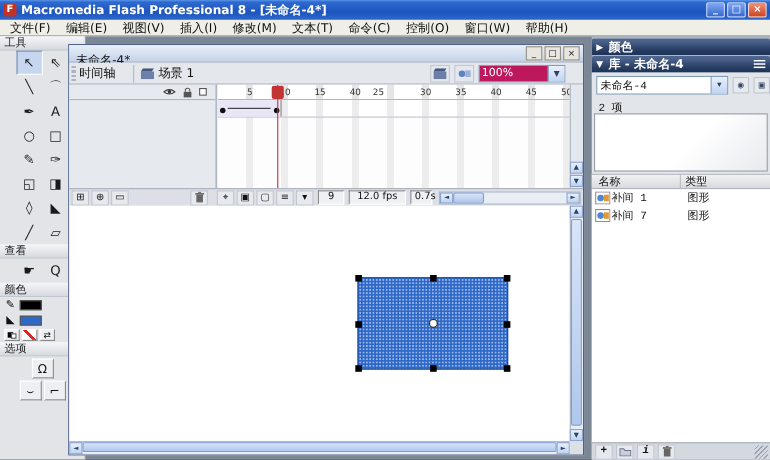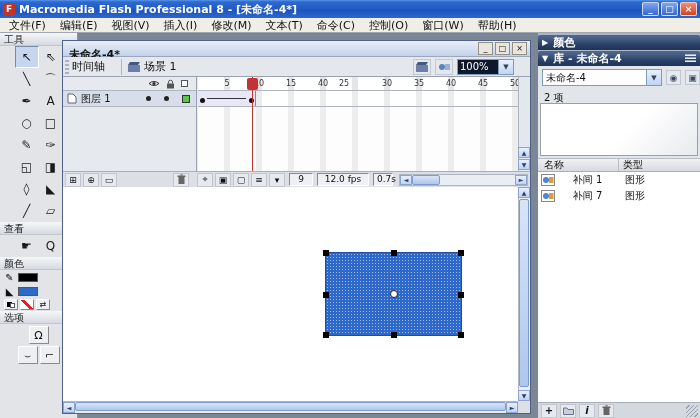--- a/index.html
+++ b/index.html
@@ -46,35 +46,35 @@
   .optrow{display:flex;gap:2px;justify-content:center;padding-top:2px;}
   .opt-btn{width:20px;height:18px;display:flex;align-items:center;justify-content:center;font-size:11px;
     background:#EDEFF2;border:1px solid;border-color:#FFF #8A8A8A #8A8A8A #FFF;}
 
   
   .docwin{position:absolute;left:62px;top:40px;width:469px;height:374px;border:1px solid #50618A;
     background:#E6E9EE;}
   .doc-titlebar{position:absolute;left:0;top:0;width:467px;height:16px;
     background:linear-gradient(#E9EFF8,#C3D2E9);display:flex;align-items:center;padding:0 3px;
     border-bottom:1px solid #9AA6BC;}
-  .doc-title{font-weight:bold;font-size:11px;flex:1;padding-left:3px;margin-top:12px;}
+  .doc-title{font-weight:normal;font-size:11px;flex:1;padding-left:3px;margin-top:12px;}
   .dbtn{width:15px;height:13px;margin-left:2px;background:#E8E6DE;border:1px solid #948F84;
     font-size:8px;display:flex;align-items:center;justify-content:center;}
   .doc-editbar{position:absolute;left:0;top:16px;width:467px;height:20px;background:#E4E7EC;
     border-bottom:1px solid #9AA2B2;display:flex;align-items:center;}
   .grip{width:4px;height:14px;margin:0 3px 0 2px;
     background:repeating-linear-gradient(180deg,#AAB2BE 0 2px,transparent 2px 4px);}
   .tl-label{font-size:11px;padding-right:10px;}
   .vsep{width:1px;height:16px;background:#B2B8C2;margin:0 6px;}
   .scene-lab{display:flex;align-items:center;gap:4px;font-size:11px;}
   .editbar-right{margin-left:auto;display:flex;align-items:center;gap:4px;padding-right:16px;}
   .eb-btn{width:18px;height:16px;display:flex;align-items:center;justify-content:center;
     background:#E4E7EC;border:1px solid #C3C9D2;}
   .zoom-combo{display:flex;height:16px;border:1px solid #7F9DB9;background:#fff;}
-  .zoom-text{width:40px;padding:0 2px;font-size:10px;background:#0f172a;color:#fff;line-height:14px;}
+  .zoom-text{width:62px;padding:0 2px;font-size:10px;background:#be185d;color:#fff;line-height:14px;}
   .zoom-arrow{width:15px;background:linear-gradient(#E8F0FC,#C0D4F2);border-left:1px solid #7F9DB9;
     display:flex;align-items:center;justify-content:center;font-size:7px;color:#33415E;}
 
   
   .tl{position:absolute;left:0;top:36px;width:467px;height:110px;background:#E6E9EE;}
   .tl-left{position:absolute;left:0;top:0;width:134px;height:94px;background:#E6E9EE;border-right:1px solid #9AA2B2;}
   .tl-left-head{height:14px;border-bottom:1px solid #B0B6C0;display:flex;align-items:center;justify-content:flex-end;gap:6px;padding-right:8px;}
   .outline-sq{width:7px;height:7px;border:1px solid #555;background:#fff;}
   .layer-row{height:16px;display:flex;align-items:center;background:#D7DEE9;border-bottom:1px solid #B0B6C0;padding-left:4px;gap:4px;}
   .layer-name{flex:1;font-size:10px;white-space:nowrap;}
@@ -115,37 +115,37 @@
   .stage-hscroll{position:absolute;left:0;top:360px;width:455px;height:12px;background:#E9EDF4;border-top:1px solid #AEB6C4;display:flex;}
   .corner{position:absolute;left:455px;top:360px;width:12px;height:12px;background:#DCE0E6;}
 
   
   .rightcol{position:absolute;left:538px;top:33px;width:162px;height:385px;background:#AEB6C2;}
   .phead{position:absolute;left:0;width:162px;height:15px;color:#fff;font-weight:bold;font-size:11px;
     background:linear-gradient(180deg,#50678F 0%,#33497370 45%,#1E3458 100%),linear-gradient(#50678F,#1E3458);
     display:flex;align-items:center;gap:5px;padding:0 4px;border-radius:2px 2px 0 0;}
   .phead .arr{font-size:8px;}
   .pmenu{margin-left:auto;display:flex;align-items:center;}
-  .libbody{position:absolute;left:0;top:33px;width:162px;height:352px;background:#E2E5EA;}
+  .libbody{position:absolute;left:0;top:33px;width:162px;height:352px;background:#E2E5EA;font-family:Liberation Mono, monospace;}
   .lib-row1{position:absolute;left:4px;top:3px;display:flex;gap:4px;align-items:center;}
   .lib-select{width:120px;height:17px;background:#fff;border:1px solid #7F9DB9;display:flex;align-items:center;}
   .lib-select .sel-text{flex:1;padding-left:3px;font-size:10px;}
   .sel-arrow{width:15px;height:15px;background:linear-gradient(#E8F0FC,#C0D4F2);border-left:1px solid #7F9DB9;
     display:flex;align-items:center;justify-content:center;font-size:7px;color:#33415E;}
   .lib-ibtn{width:15px;height:15px;display:flex;align-items:center;justify-content:center;font-size:9px;color:#3A4A66;
     background:#E6E9EE;border:1px solid #C0C5CE;}
   .lib-count{position:absolute;left:6px;top:25px;font-size:10px;}
   .preview{position:absolute;left:2px;top:37px;width:158px;height:53px;background:linear-gradient(135deg,#FFF 55%,#E8EAEE 100%);
     border:1px solid #9AA0AA;}
   .listhead{position:absolute;left:0;top:92px;width:162px;height:14px;background:linear-gradient(#F0F1F3,#D8DADF);
     border-top:1px solid #B8BCC4;border-bottom:1px solid #A8AEB8;display:flex;align-items:center;font-size:10px;}
   .lh-name{padding-left:6px;width:80px;}
   .lh-sep{width:1px;height:14px;background:#B8BCC4;}
   .lh-type{padding-left:4px;flex:1;}
-  .liblist{position:absolute;left:0;top:106px;width:162px;height:230px;background:#FFF;text-align:center;}
+  .liblist{position:absolute;left:0;top:106px;width:162px;height:230px;background:#FFF;}
   .librow{height:16px;display:flex;align-items:center;font-size:10px;}
   .librow .licon{width:16px;display:flex;justify-content:center;margin-left:2px;}
   .librow .lname{width:63px;}
   .librow .ltype{padding-left:6px;}
   .libbottom{position:absolute;left:0;top:336px;width:162px;height:16px;background:#D4D8DF;border-top:1px solid #A9AFBA;
     display:flex;align-items:center;}
   .lb-btn{width:16px;height:14px;display:flex;align-items:center;justify-content:center;font-size:10px;font-weight:bold;
     background:#E6E9EE;border:1px solid #C0C5CE;margin-left:3px;}
   .resize-grip{margin-left:auto;margin-right:2px;width:12px;height:12px;
     background:repeating-linear-gradient(135deg,transparent 0 2px,#9AA2B0 2px 3px);}
@@ -317,29 +317,20 @@
           <svg width="12" height="9">
               <path d="M1 4.5 Q6 0.5 11 4.5 Q6 8.5 1 4.5 Z" fill="none" stroke="#333"></path>
               <circle cx="6" cy="4.5" r="1.6" fill="#333"></circle>
             </svg>
           <svg width="9" height="10">
               <rect x="1" y="4.5" width="7" height="5" fill="#555"></rect>
               <path d="M2.5 4.5 V3 Q2.5 1.2 4.5 1.2 Q6.5 1.2 6.5 3 V4.5" fill="none" stroke="#555"></path>
             </svg>
           <span class="outline-sq"></span>
         </div>
-        <div class="layer-row">
-          <svg width="10" height="11">
-              <path d="M1 1 H6 L9 4 V10 H1 Z" fill="#FFF" stroke="#666"></path>
-            </svg>
-          <span class="layer-name">图层 1</span>
-          <span class="dotmark"></span>
-          <span class="dotmark"></span>
-          <span class="layer-outline" style="background: rgb(85, 201, 63);"></span>
-        </div>
       </div>
 
       <div class="tl-frames">
         <div class="tl-ruler">
           <span class="ruler-num" style="left:21px">5</span>
           <span class="ruler-num" style="left:53px">10</span>
           <span class="ruler-num" style="left:85px">15</span>
           <span class="ruler-num" style="left:117px">40</span>
           <span class="ruler-num" style="left:138px">25</span>
           <span class="ruler-num" style="left:181px">30</span>

